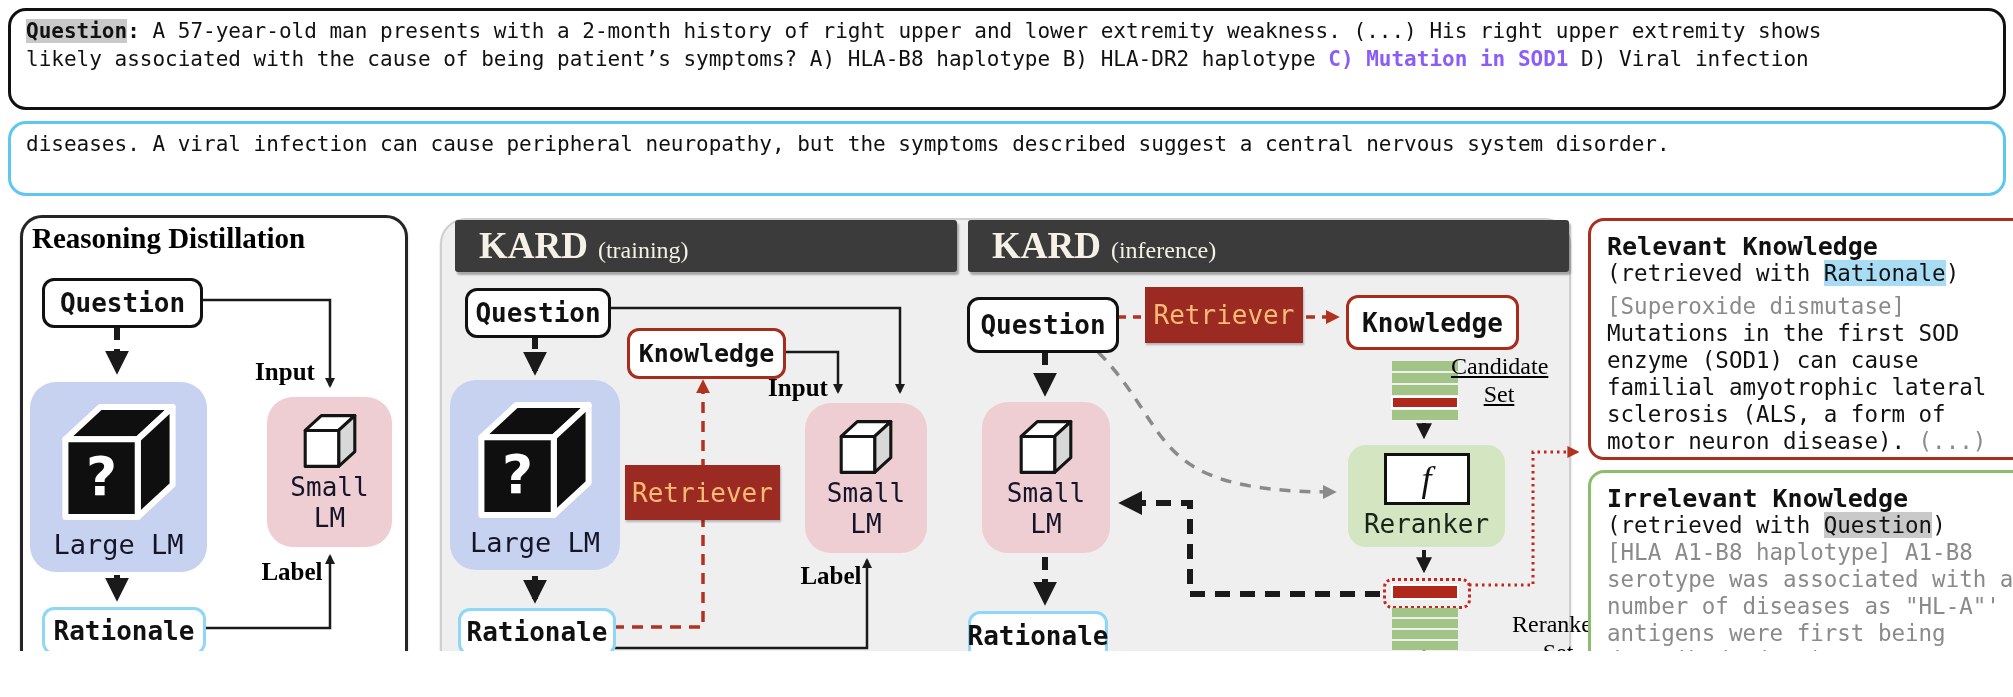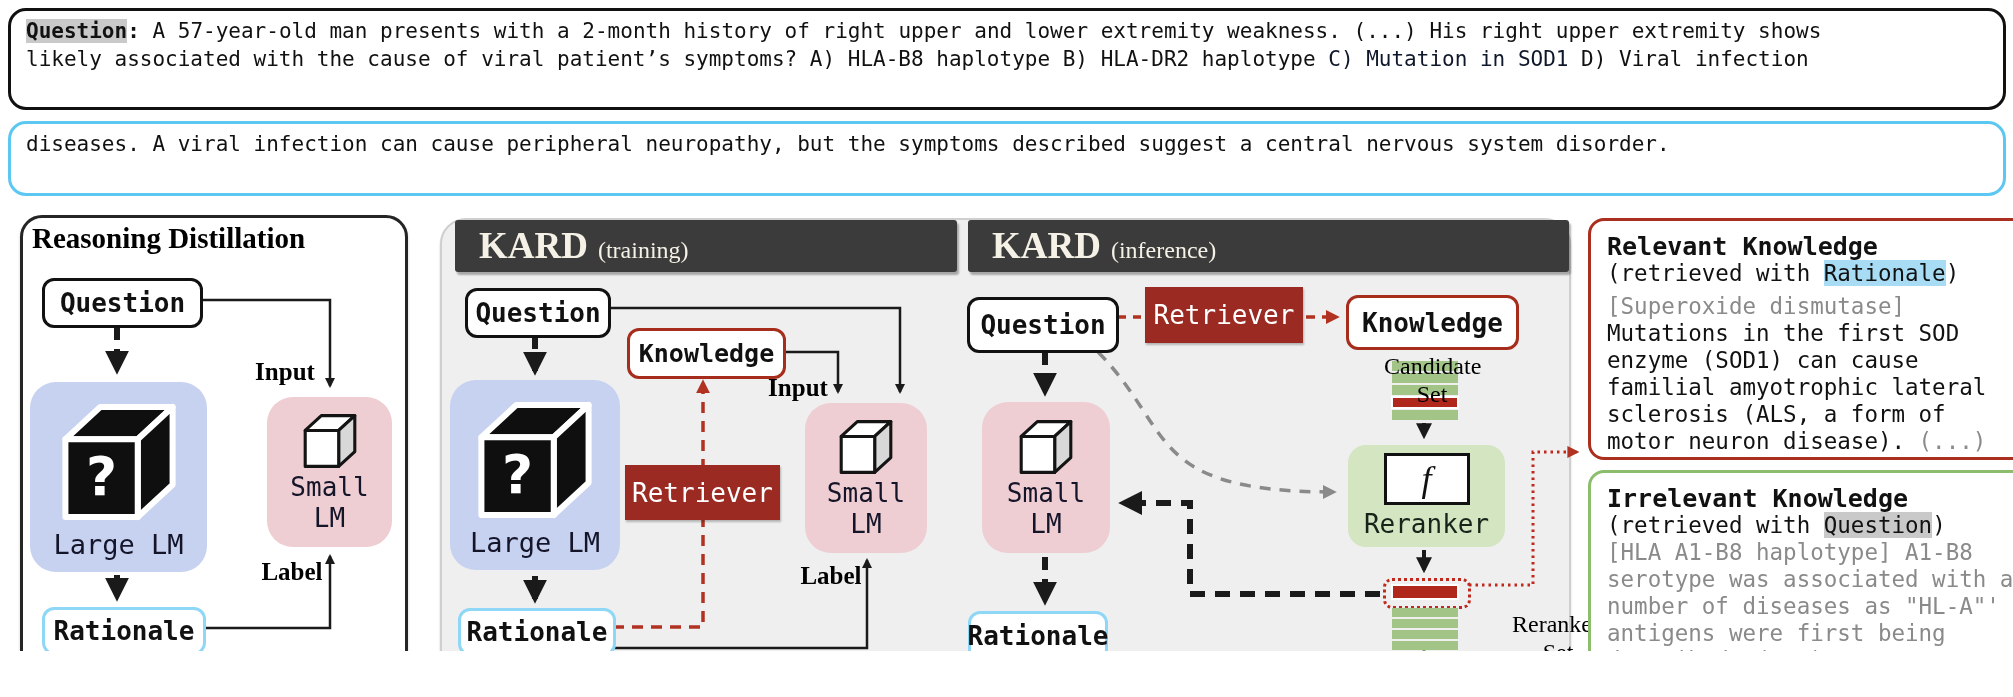--- a/index.html
+++ b/index.html
@@ -9,21 +9,21 @@
 
   
   .top-panel{border:3px solid #111;border-radius:18px;background:#fff;padding:7px 15px;
              font-size:21px;line-height:27.5px;color:#111;z-index:3;}
   .rationale-top{border-color:#5cc8f2;}
   .qline{white-space:pre-wrap;}
   .hl-gray{background:#c9c9c9;font-weight:bold;}
   .hl-blue{background:#a8dcf5;font-weight:bold;}
   .hl-gray-soft{background:#c9c9c9;}
   .hl-blue-soft{background:#a8dcf5;}
-  .blue-answer{color:#0f172a;font-weight:normal;}
+  .blue-answer{color:#8b5cf6;font-weight:bold;}
 
   
   .rd-panel{left:20px;top:215px;width:382px;height:470px;background:#fff;border:3px solid #252525;
             border-radius:22px;z-index:1;box-shadow:0 2px 3px rgba(0,0,0,.18);}
   .gray-panel{left:440px;top:218px;width:1127px;height:467px;background:#efeff0;
               border:2px solid #cfcfcf;border-radius:26px;z-index:1;box-shadow:0 3px 2px rgba(0,0,0,.22);}
   .know-panel{width:414px;background:#fff;border-radius:16px;z-index:3;padding:12px 12px 8px 16px;
               font-size:22.5px;line-height:27px;color:#111;}
   .relevant{left:1588px;top:218px;height:216px;border:3.5px solid #ab2f1e;}
   .irrelevant{left:1588px;top:470px;height:194px;border:3.5px solid #8cbd6d;}
@@ -39,21 +39,21 @@
 
   
   .mono-box{background:#fff;border:3px solid #111;border-radius:12px;display:flex;align-items:center;
             justify-content:center;font-weight:bold;font-size:26px;color:#111;z-index:3;}
   .knowledge-border{border-color:#a62c1c;}
   .rationale-border{border-color:#8ed7f6;}
   .lm-box{border-radius:26px;display:flex;flex-direction:column;align-items:center;
           justify-content:center;font-size:27px;color:#15152a;z-index:3;}
   .large-lm-bg{background:#c7d2f1;}
   .small-lm-bg{background:#eeced2;text-align:right;}
-  .retriever-box{background:#9b2b22;color:#ffffff;display:flex;align-items:center;justify-content:center;
+  .retriever-box{background:#9b2b22;color:#fdba74;display:flex;align-items:center;justify-content:center;
                  font-size:26px;z-index:3;box-shadow:1px 2px 2px rgba(0,0,0,.25);}
   .serif-label{font-family:"Liberation Serif",serif;font-weight:bold;font-size:25px;color:#000;
                z-index:3;text-align:center;}
   .set-label{font-family:"Liberation Serif",serif;font-size:24px;color:#000;z-index:3;
              text-align:center;line-height:28px;}
   .reranker-box{background:#d3e5c1;border-radius:18px;display:flex;flex-direction:column;align-items:center;
                 justify-content:center;z-index:3;font-size:26px;color:#15251a;}
   .f-box{width:80px;height:46px;background:#fff;border:3px solid #111;display:flex;align-items:center;
          justify-content:center;font-family:"Liberation Serif",serif;font-style:italic;font-size:36px;
          color:#111;margin-bottom:4px;}
@@ -64,21 +64,21 @@
   .lm-line{line-height:31px;}
   .conn{position:absolute;left:0;top:0;z-index:2;pointer-events:none;}
 </style>
 </head>
 <body>
 
 <div class="stage">
 
   <div class="abs top-panel" style="left:8px;top:8px;width:1962px;height:82px;">
     <div class="qline"><span class="hl-gray">Question</span><b>: </b><span>A 57-year-old man presents with a 2-month history of right upper and lower extremity weakness. (...) His right upper extremity shows</span></div>
-    <div class="qline"><span>likely associated with the cause of viral patient’s symptoms? A) HLA-B8 haplotype B) HLA-DR2 haplotype </span><span class="blue-answer">C) Mutation in SOD1</span><span> D) Viral infection</span></div>
+    <div class="qline"><span>likely associated with the cause of being patient’s symptoms? A) HLA-B8 haplotype B) HLA-DR2 haplotype </span><span class="blue-answer">C) Mutation in SOD1</span><span> D) Viral infection</span></div>
   </div>
 
   <div class="abs top-panel rationale-top" style="left:8px;top:121px;width:1962px;height:55px;">
     <div class="qline">diseases. A viral infection can cause peripheral neuropathy, but the symptoms described suggest a central nervous system disorder.</div>
   </div>
 
   <div class="abs rd-panel"></div>
   <div class="abs gray-panel"></div>
 
   <svg class="conn" width="2013" height="697" viewBox="0 0 2013 697">
@@ -195,21 +195,21 @@
   </div>
   <div class="abs mono-box" style="left:967px;top:297px;width:146px;height:50px;">Question</div>
   <div class="abs retriever-box" style="left:1145px;top:287px;width:158px;height:56px;">Retriever</div>
   <div class="abs mono-box knowledge-border" style="left:1346px;top:295px;width:167px;height:49px;">Knowledge</div>
 
   <div class="abs bar bar-green" style="left:1392px;top:361px;width:66px;height:10px;"></div>
   <div class="abs bar bar-green" style="left:1392px;top:373px;width:66px;height:10px;"></div>
   <div class="abs bar bar-green" style="left:1392px;top:385px;width:66px;height:10px;"></div>
   <div class="abs bar bar-red" style="left:1391px;top:396px;width:64px;height:9px;"></div>
   <div class="abs bar bar-green" style="left:1392px;top:410px;width:66px;height:10px;"></div>
-  <div class="abs set-label" style="left:1384px;top:352px;width:96px;">
+  <div class="abs set-label" style="left:1451px;top:352px;width:96px;text-decoration:underline;">
     <div>Candidate</div>
     <div>Set</div>
   </div>
 
   <div class="abs reranker-box" style="left:1348px;top:445px;width:157px;height:102px;">
     <div class="f-box">f</div>
     <div>Reranker</div>
   </div>
 
   <div class="abs lm-box small-lm-bg" style="left:982px;top:402px;width:128px;height:151px;font-size:26px;">

